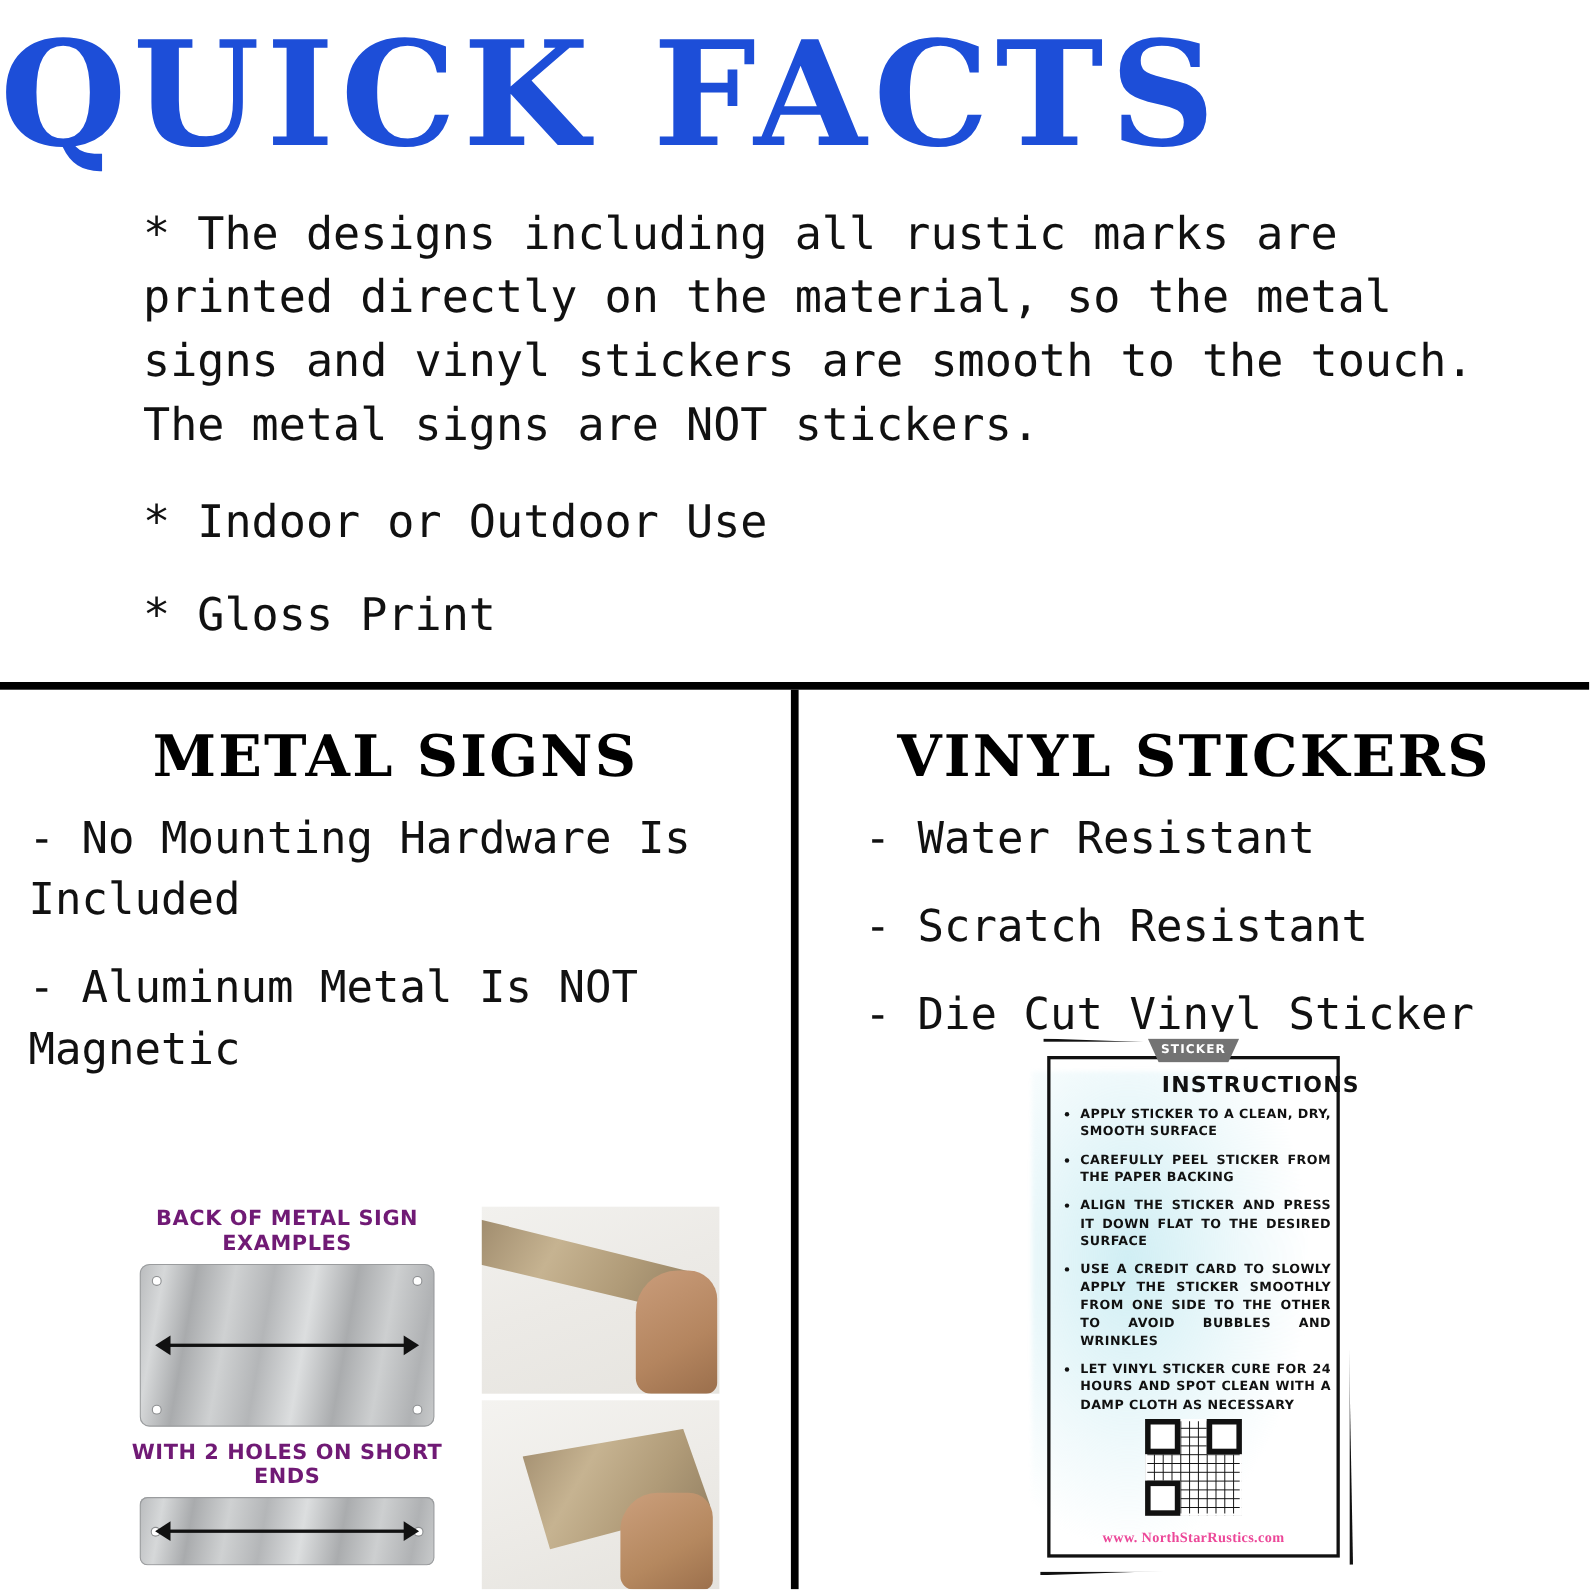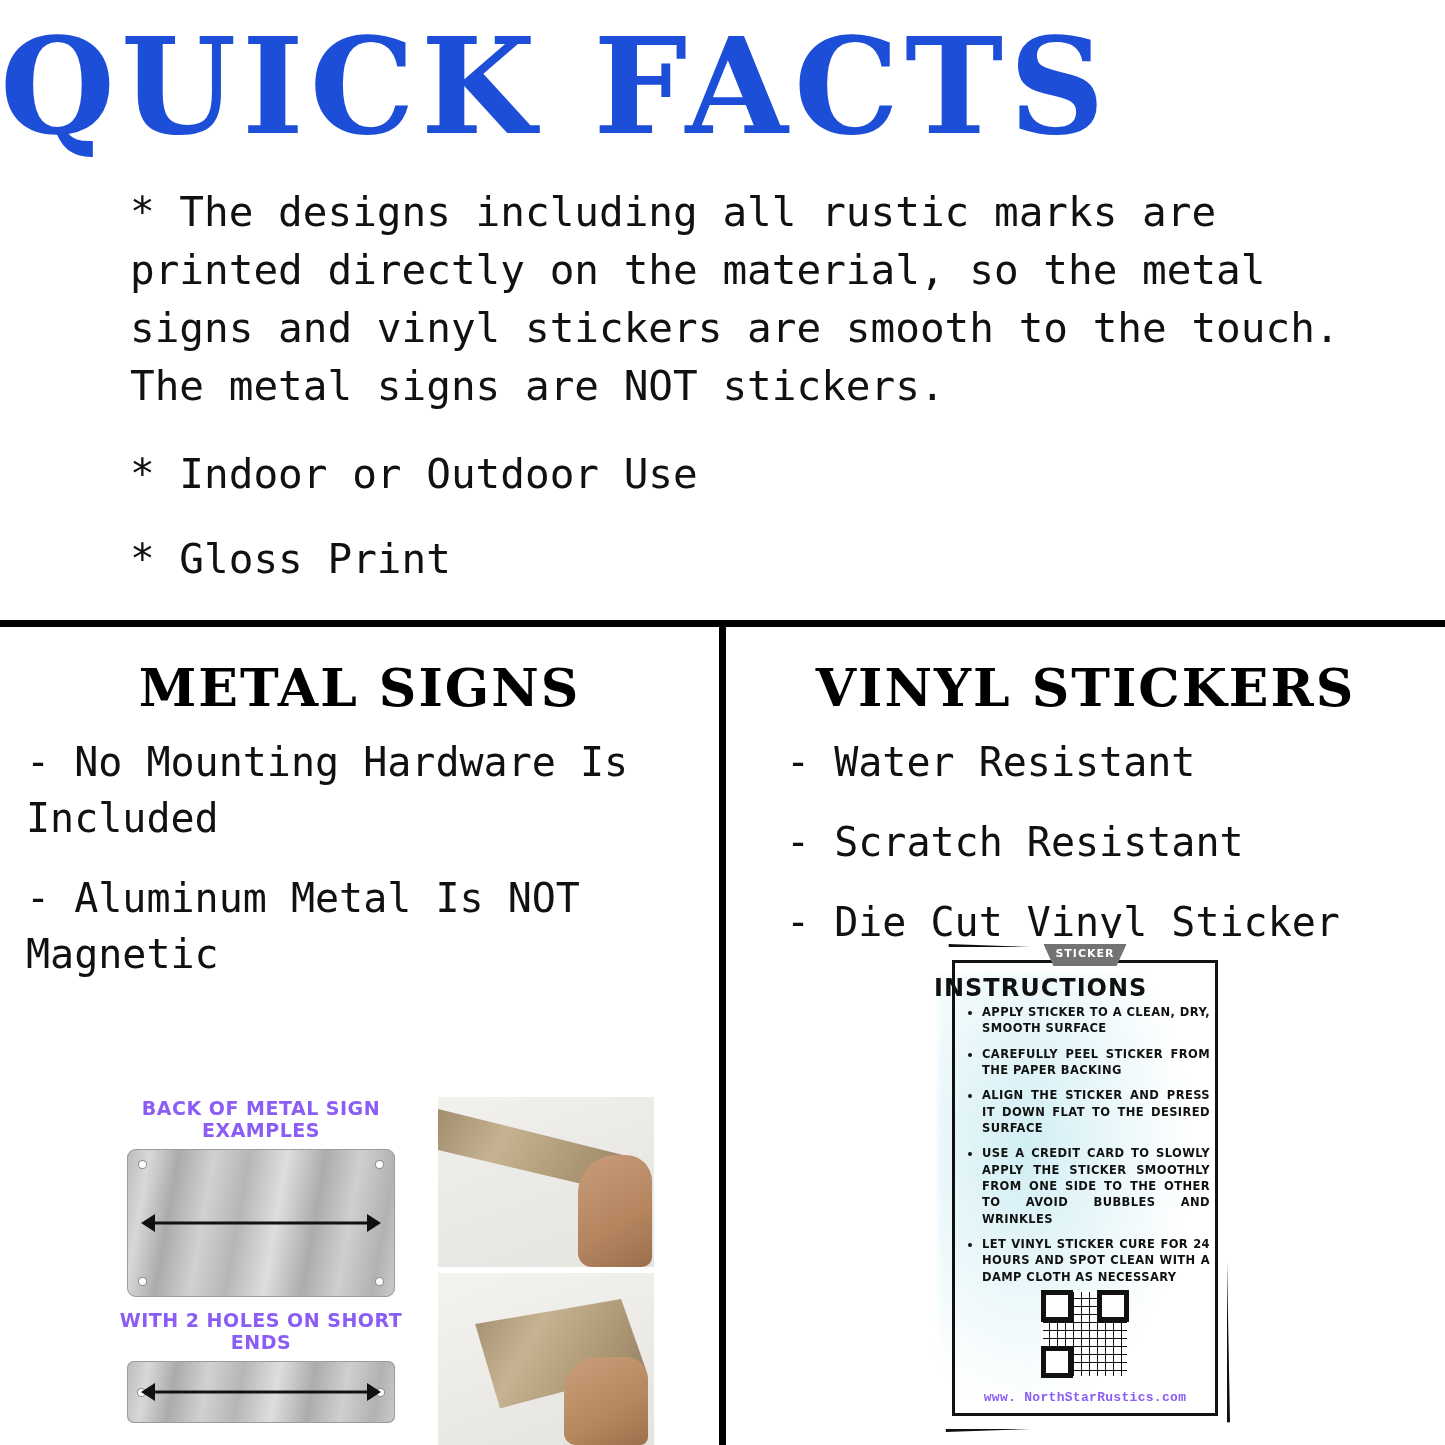--- a/index.html
+++ b/index.html
@@ -119,21 +119,21 @@
     left: 96px;
     top: 0;
     width: 330px;
   }
   .media-caption {
     font-family: "DejaVu Sans", sans-serif;
     font-weight: bold;
     font-size: 19px;
     letter-spacing: 0.5px;
     text-align: center;
-    color: #8b5cf6;
+    color: #701a75;
     margin: 0 0 8px 0;
   }
   .plate-big {
     position: relative;
     width: 268px;
     height: 148px;
     margin: 0 auto;
     border-radius: 9px;
     background: linear-gradient(100deg,#b9bbbd 0%, #d6d8d9 8%, #a9abad 18%, #cfd1d2 30%,
                  #b4b6b8 42%, #dcdedf 55%, #aaacae 68%, #cdcfd0 80%, #b0b2b4 92%, #c9cbcc 100%);
@@ -253,24 +253,24 @@
     font-family: "DejaVu Sans", sans-serif;
     font-weight: bold;
     font-size: 11px;
     letter-spacing: 1px;
     padding: 3px 12px 6px 12px;
     clip-path: polygon(0% 0%, 100% 0%, 88% 100%, 12% 100%);
   }
   .sticker-heading {
     position: absolute;
     left: 0; right: 0; top: 36px;
-    text-align: left;
+    text-align: right;
     font-family: "DejaVu Sans", sans-serif;
     font-weight: bold;
-    font-size: 24px;
+    font-size: 20px;
     letter-spacing: 1px;
     color: #111111;
   }
   .sticker-steps {
     position: absolute;
     left: 34px; right: 26px; top: 66px;
     margin: 0;
     padding: 0 0 0 14px;
     list-style: disc;
   }
@@ -312,24 +312,24 @@
     left: 0; bottom: 0;
     width: 22px; height: 22px;
     border: 5px solid #111111;
     background: #ffffff;
   }
   .sticker-url {
     position: absolute;
     left: 0; right: 0;
     top: 452px;
     text-align: center;
-    font-family: Liberation Mono, monospace;
+    font-family: Liberation Serif, serif;
     font-weight: bold;
     font-size: 13px;
-    color: #8b5cf6;
+    color: #ec4899;
     letter-spacing: 0.3px;
   }
 </style>
 </head>
 <body>
 
 <div id="page">
 
   <div class="top-section">
     <div class="main-title">QUICK FACTS</div>

